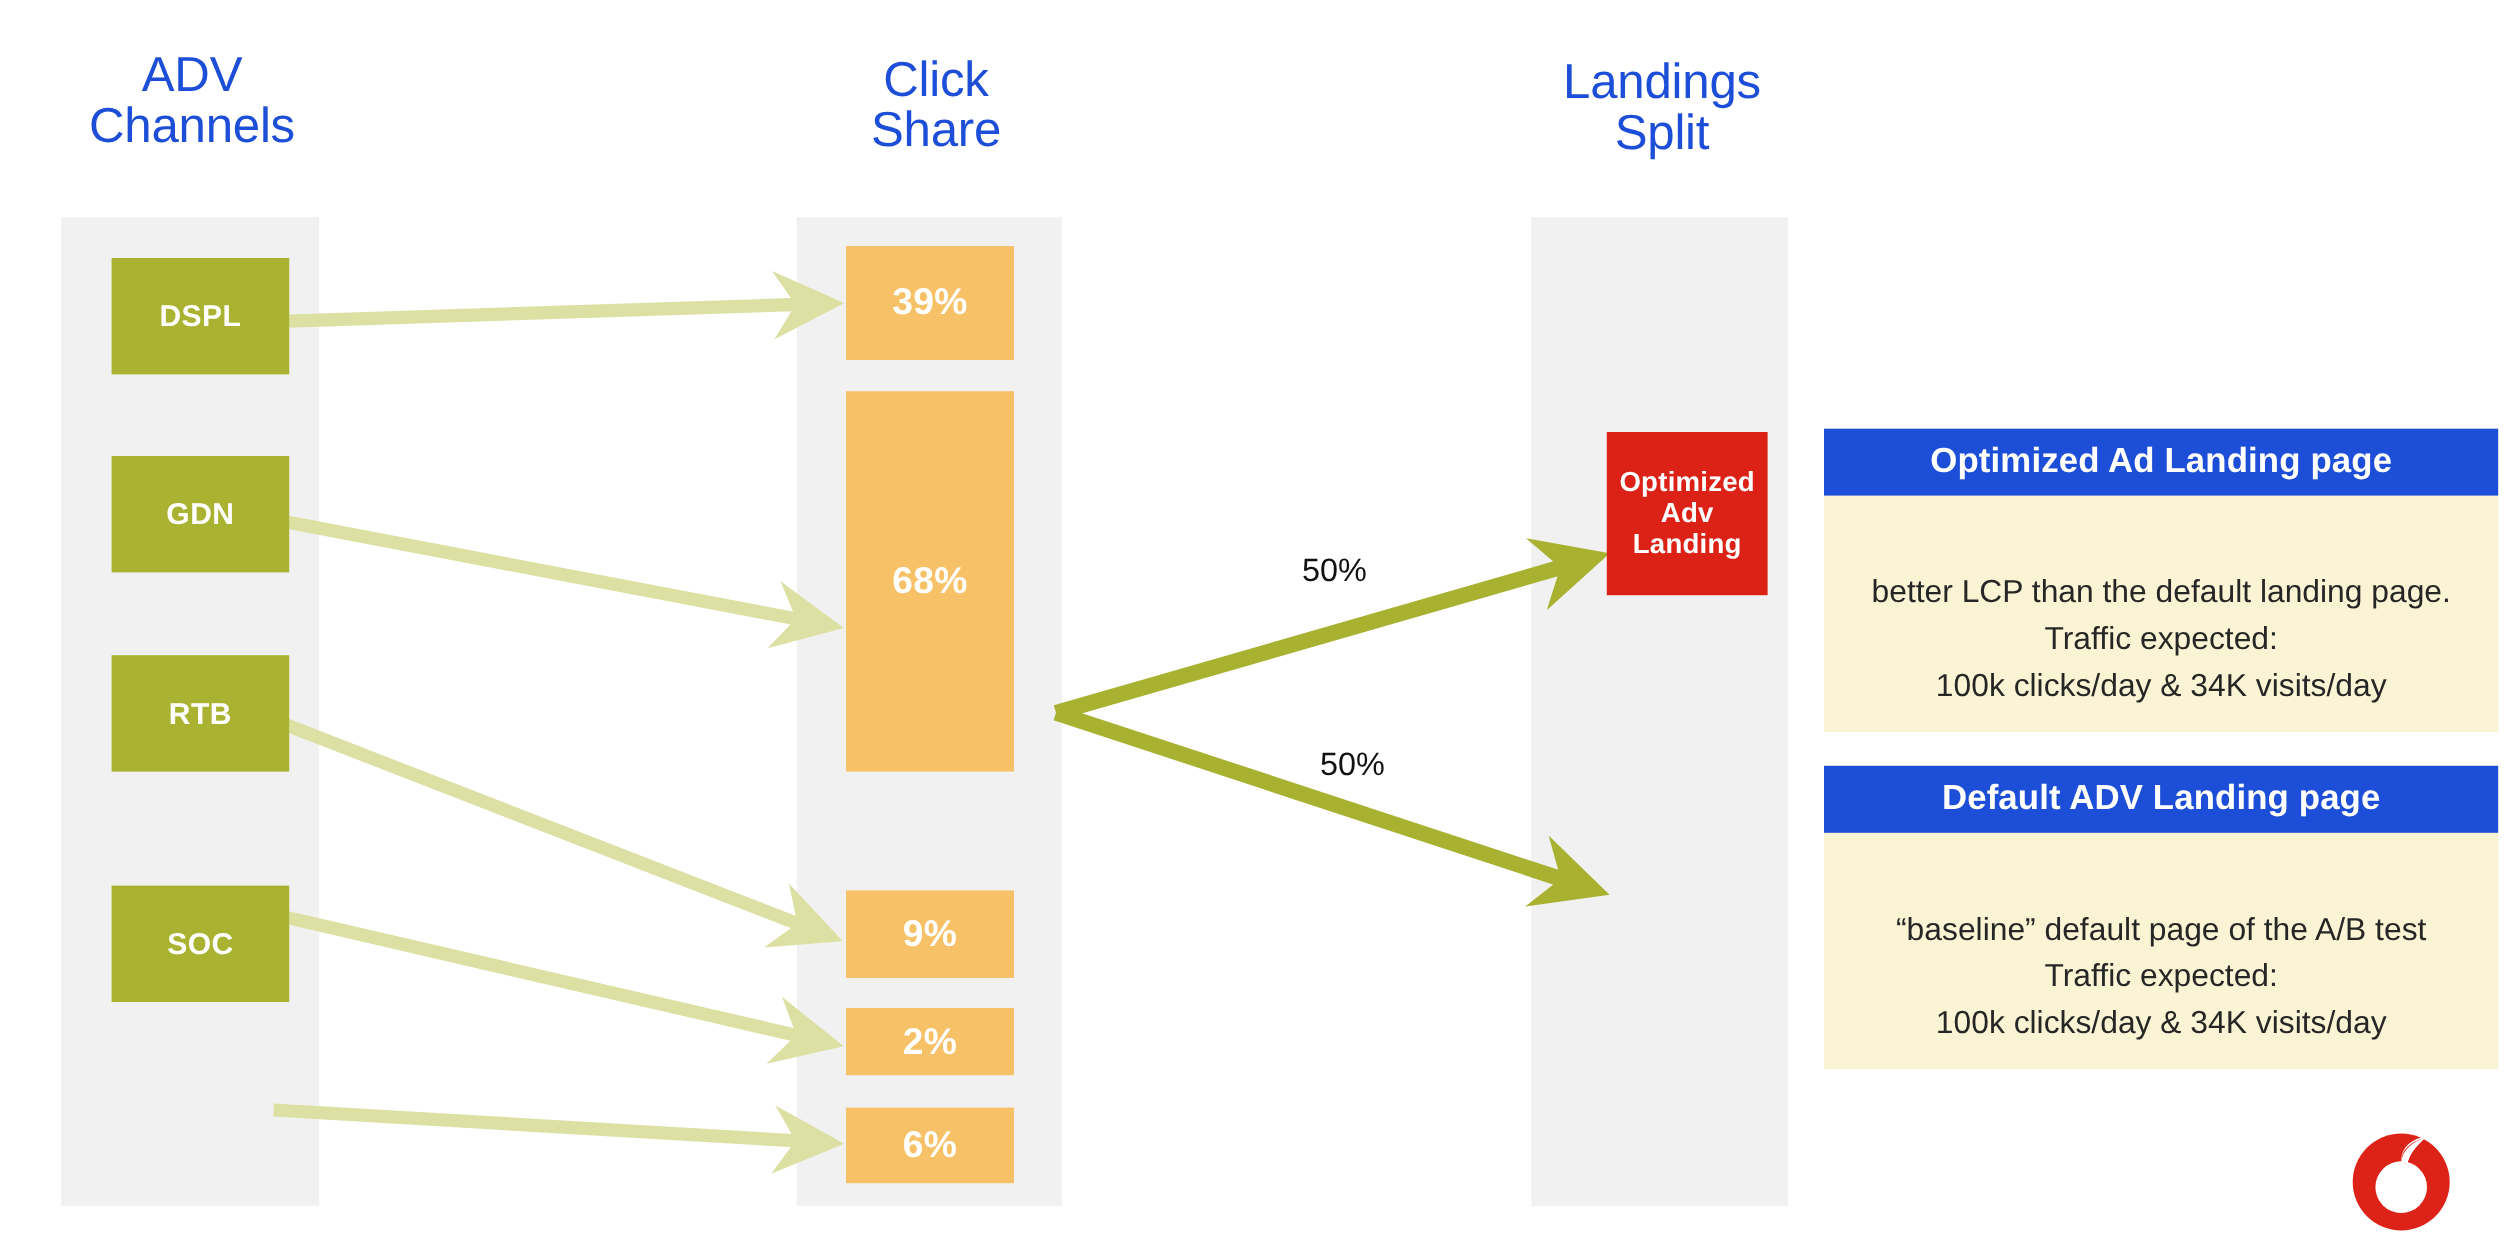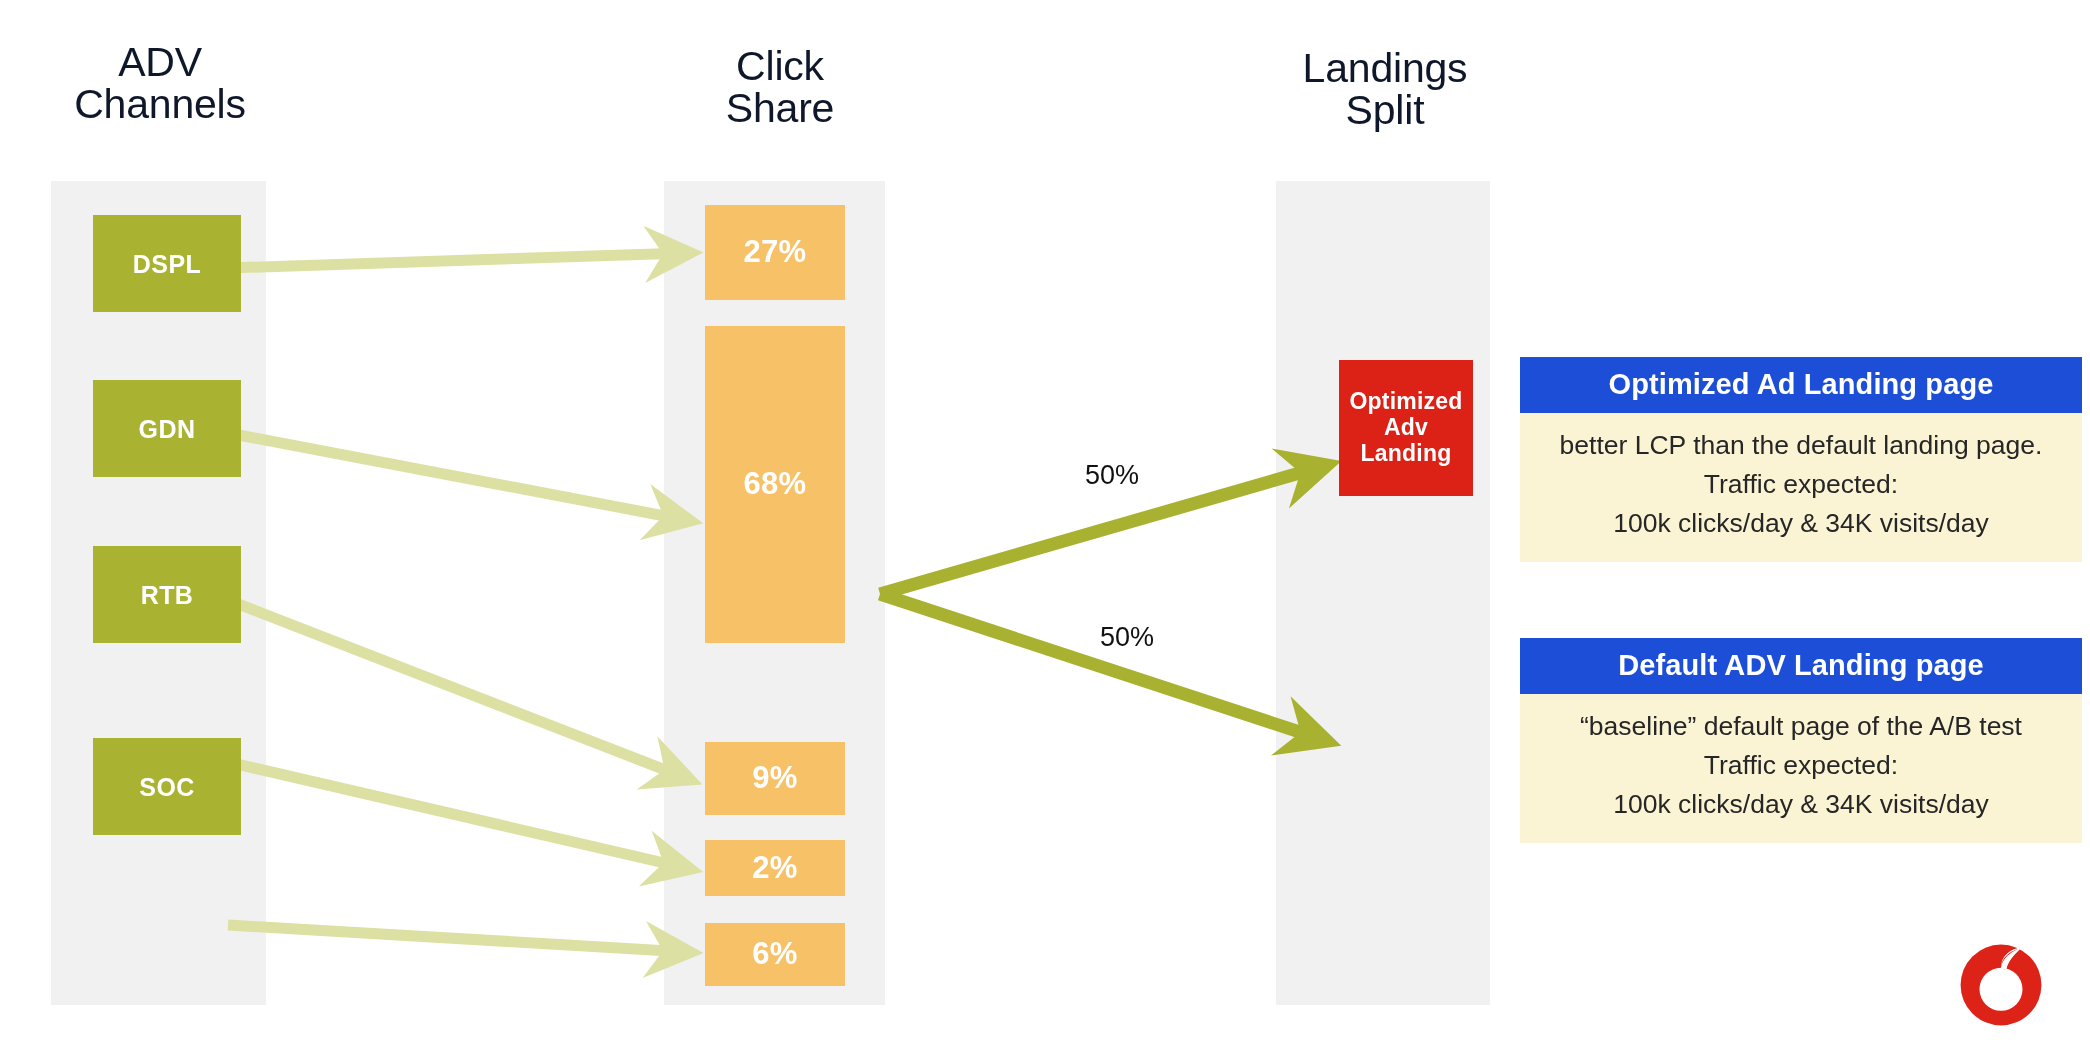--- a/index.html
+++ b/index.html
@@ -13,21 +13,21 @@
   }
   #stage{position:absolute;left:0;top:0;width:2090px;height:1040px;}
 
   
   .col-title{
     position:absolute;
     text-align:center;
     font-size:41px;
     line-height:1.02;
     font-weight:400;
-    color:#0f172a;
+    color:#1d4ed8;
     letter-spacing:-0.2px;
     white-space:pre-line;
   }
   #title-adv      {left:0px;   top:42px; width:320px;}
   #title-click    {left:620px; top:46px; width:320px;}
   #title-landings {left:1225px;top:48px; width:320px;}
 
   
   .band{position:absolute;background:#f1f1f1;}
   #band-adv      {left:51px;  top:181px; width:215px; height:824px;}
@@ -77,20 +77,21 @@
     padding:11px 6px 12px 6px;
     letter-spacing:0.1px;
   }
   .card-body{
     color:#262626;
     font-size:26.5px;
     line-height:1.48;
     text-align:center;
     padding:13px 10px 18px 10px;
     white-space:pre-line;
+    margin-top:48px;
   }
 
   
   .split-label{
     position:absolute;
     font-size:27px;
     color:#111111;
     font-weight:400;
   }
   #split-label-top{left:1085px;top:460px;}
@@ -141,21 +142,21 @@
   </svg>
 
   <div class="split-label" id="split-label-top">50%</div>
   <div class="split-label" id="split-label-bottom">50%</div>
 
   <div class="box chan-box" style="top:215px">DSPL</div>
   <div class="box chan-box" style="top:380px">GDN</div>
   <div class="box chan-box" style="top:546px">RTB</div>
   <div class="box chan-box" style="top:738px">SOC</div>
 
-  <div class="box share-box" style="top:205px;height:95px">27%</div>
+  <div class="box share-box" style="top:205px;height:95px">39%</div>
   <div class="box share-box" style="top:326px;height:317px">68%</div>
   <div class="box share-box" style="top:742px;height:73px">9%</div>
   <div class="box share-box" style="top:840px;height:56px">2%</div>
   <div class="box share-box" style="top:923px;height:63px">6%</div>
 
   <div class="box land-box" style="top:360px">Optimized
 Adv
 Landing</div>
 
   <div class="card" style="top:357px">

